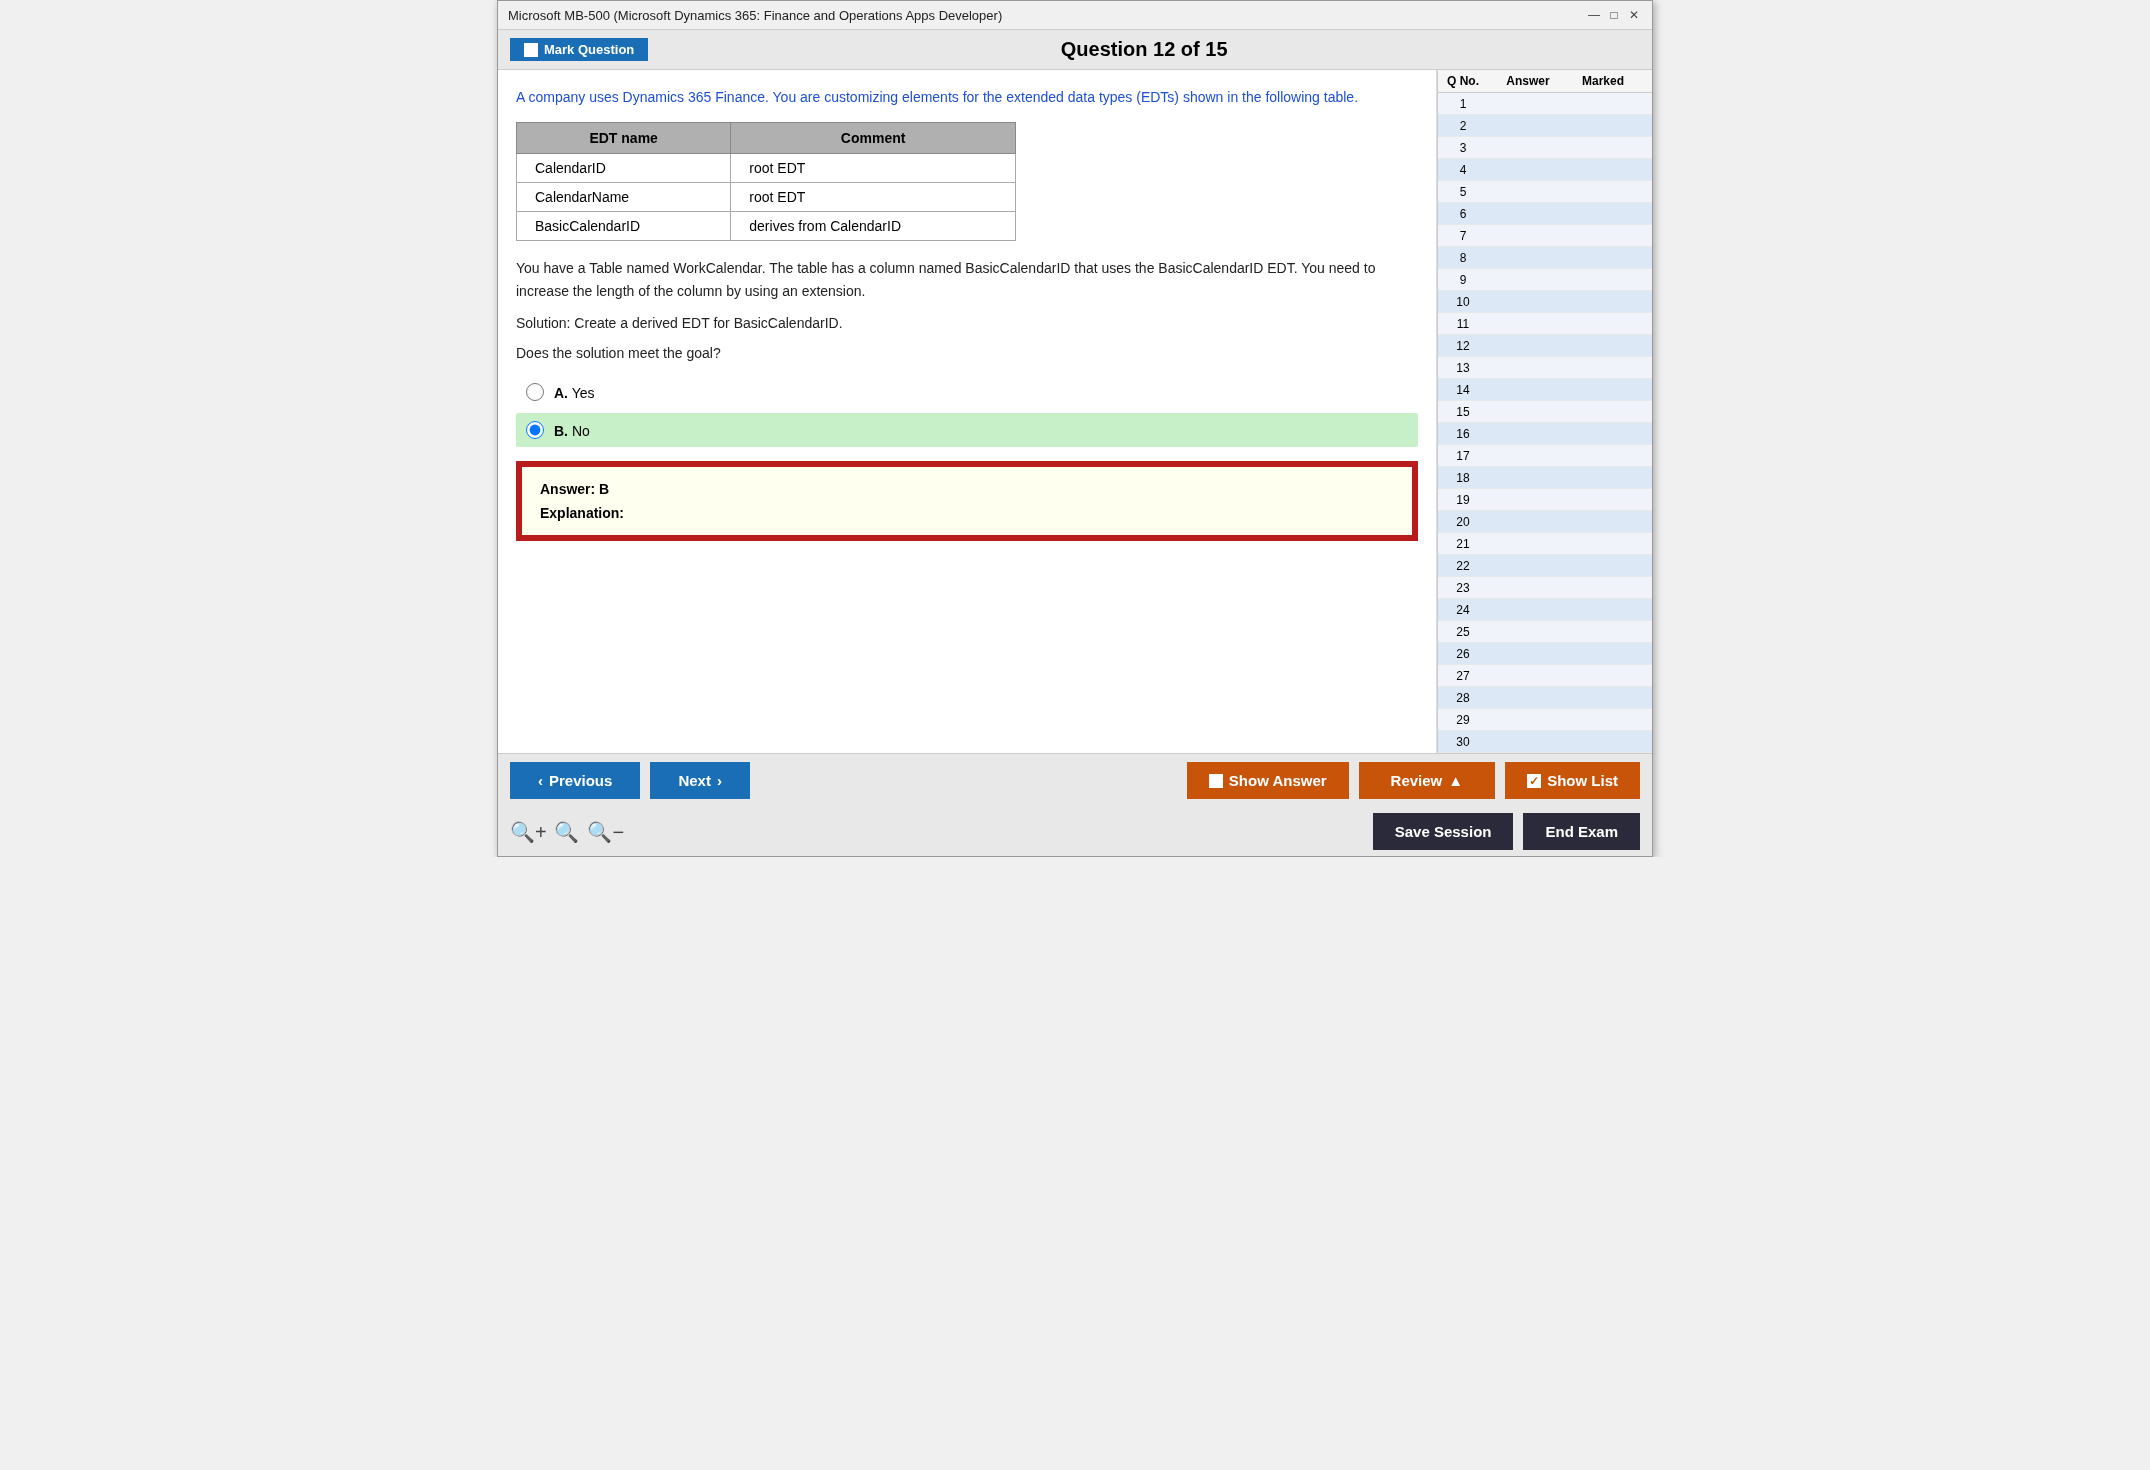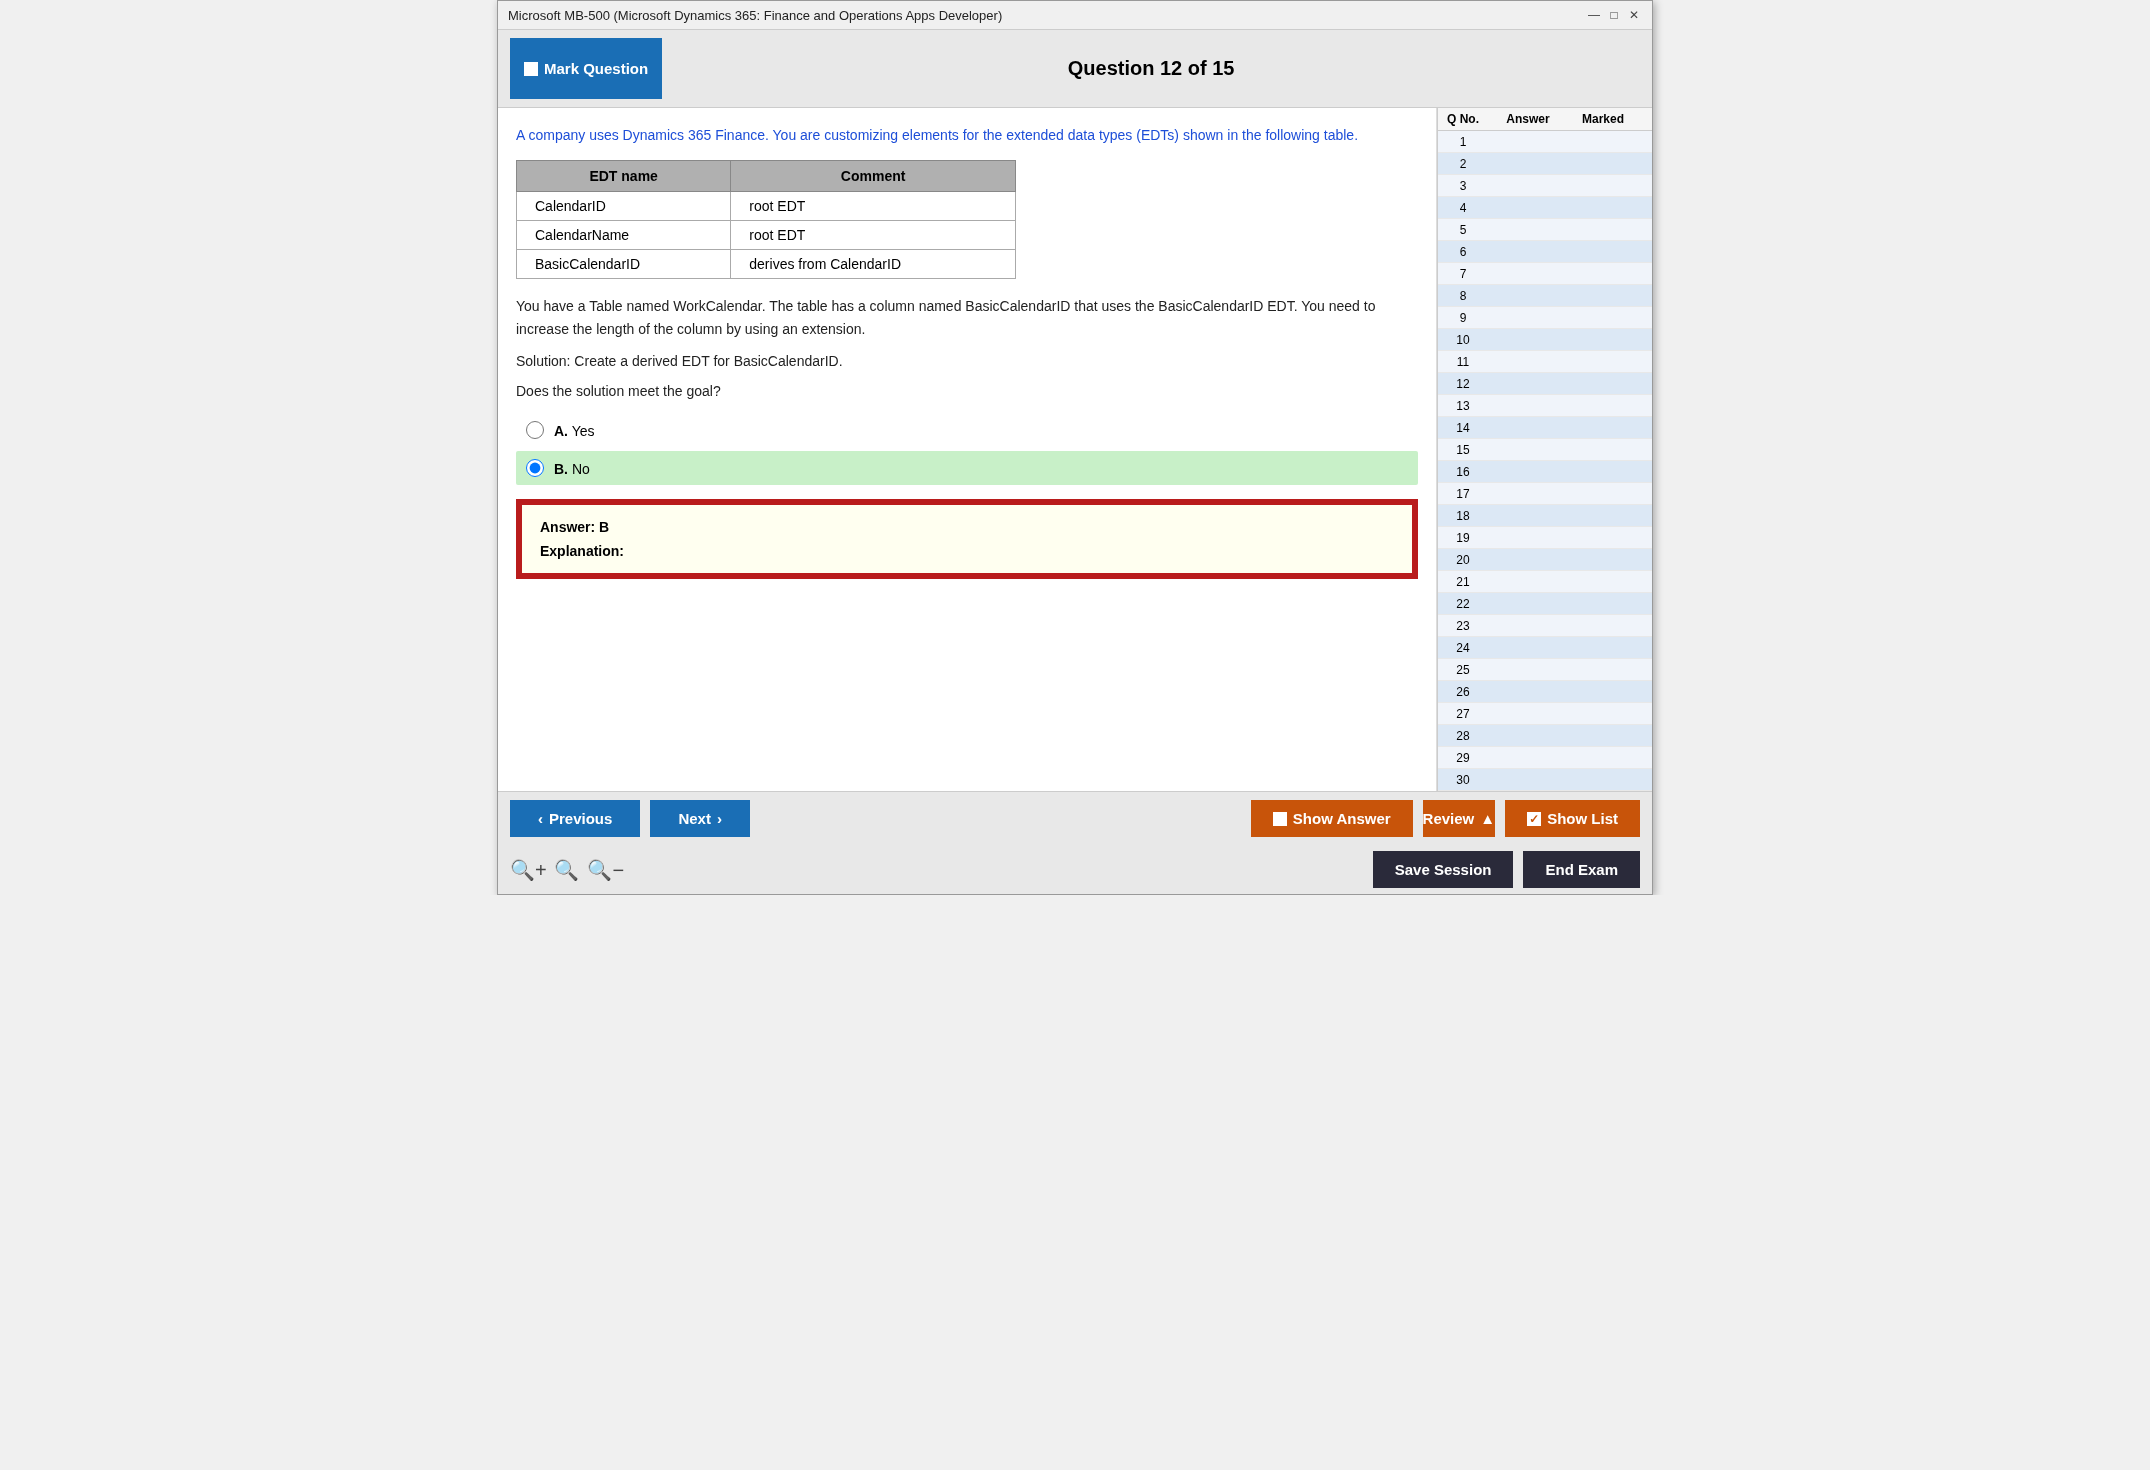--- a/index.html
+++ b/index.html
@@ -35,22 +35,22 @@
       border-bottom: 1px solid #ccc;
       padding: 8px 12px;
       display: flex;
       align-items: center;
       justify-content: space-between;
     }
     .mark-question-btn {
       background: #1a6eb5;
       color: #fff;
       border: none;
-      padding: 22px 14px;
-      font-size: 15px;
+      padding: 4px 14px;
+      font-size: 13px;
       font-weight: bold;
       cursor: pointer;
       display: flex;
       align-items: center;
       gap: 6px;
     }
     .mark-question-btn .checkbox-icon {
       width: 14px; height: 14px;
       border: 2px solid #fff;
       background: #fff;
@@ -211,21 +211,21 @@
       font-size: 15px;
       font-weight: bold;
       cursor: pointer;
     }
     .btn-spacer { flex: 1; }
     .zoom-icon { font-size: 18px; cursor: pointer; color: #444; }
     .btn-review {
       background: #c8540a;
       color: #fff;
       border: none;
-      padding: 10px 0;
+      padding: 10px 32px;
       font-size: 15px;
       font-weight: bold;
       cursor: pointer;
       display: flex;
       align-items: center;
       gap: 6px;
     }
 
     
     .bottom-section {

